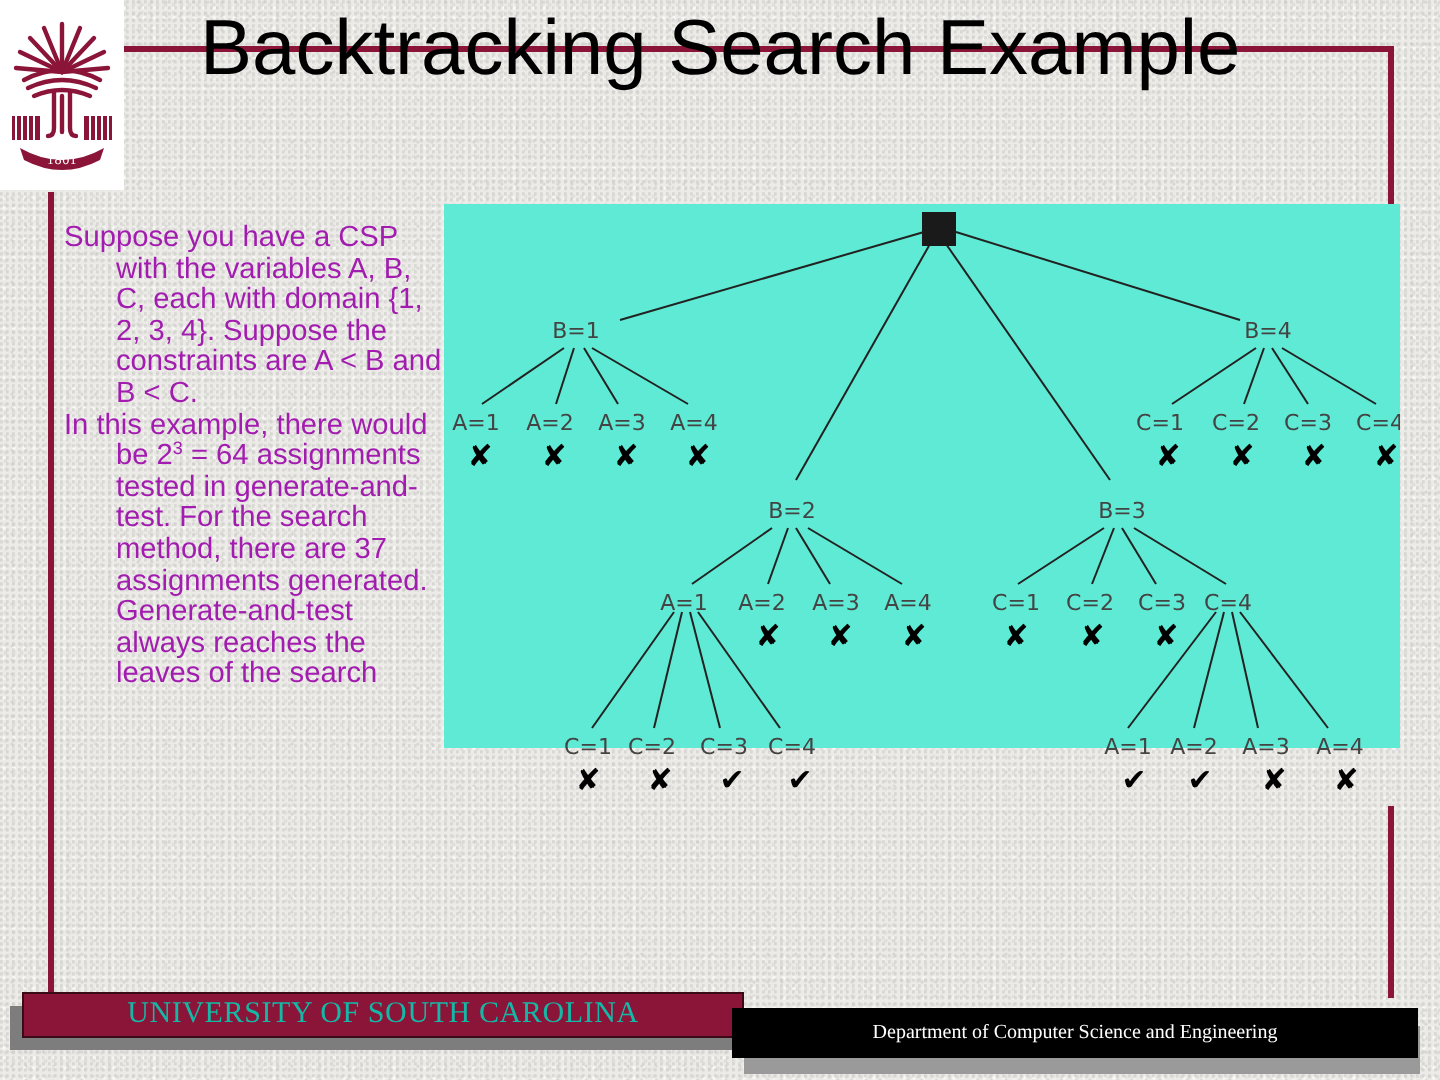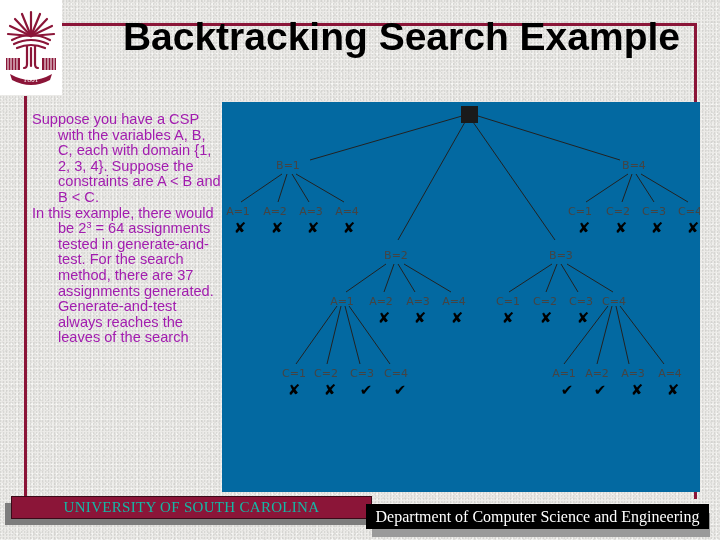--- a/index.html
+++ b/index.html
@@ -31,36 +31,36 @@
     }
     .frame-right-low {
       position: absolute; left: 694px; top: 403px; width: 3px; height: 96px;
       background: #8b1538;
     }
     .frame-left {
       position: absolute; left: 24px; top: 96px; width: 3px; height: 404px;
       background: #8b1538;
     }
     .title {
-      position: absolute; left: 100px; top: 16px; width: 580px;
-      text-align: right;
-      font-size: 39px; line-height: 42px; font-weight: bold;
+      position: absolute; left: 100px; top: 4px; width: 580px;
+      text-align: left;
+      font-size: 39px; line-height: 42px; font-weight: normal;
       color: #000;
     }
     .body-text {
       position: absolute; left: 32px; top: 112px; width: 190px;
       font-size: 14.6px; line-height: 15.6px; color: #a21caf;
     }
     .body-text p {
       padding-left: 26px; text-indent: -26px; margin-bottom: 0px;
     }
     .body-text sup { font-size: 9px; vertical-align: 5px; line-height: 0; }
     .tree-panel {
-      position: absolute; left: 222px; top: 102px; width: 478px; height: 390px;
-      background: #0369a1;
+      position: absolute; left: 222px; top: 102px; width: 478px; height: 272px;
+      background: #5eead4;
       text-decoration: underline;
     }
     .tree-panel svg { position: absolute; left: 0; top: 0; }
     .tree-label { font-family: "DejaVu Sans", sans-serif; font-size: 11px; fill: #444; }
     .mark { font-family: "DejaVu Sans", sans-serif; font-size: 15px; font-weight: bold; fill: #000; }
     .footer-left-shadow {
       position: absolute; left: 5px; top: 503px; width: 362px; height: 22px;
       background: #7d7d7d;
     }
     .footer-left {
@@ -71,21 +71,21 @@
       line-height: 21px; text-align: center; letter-spacing: 0.3px;
     }
     .footer-right-shadow {
       position: absolute; left: 372px; top: 513px; width: 338px; height: 24px;
       background: #9a9a9a;
     }
     .footer-right {
       position: absolute; left: 366px; top: 504px; width: 343px; height: 25px;
       background: #000;
       color: #ffffff;
-      font-family: "Liberation Serif", serif; font-size: 16px;
+      font-family: "Liberation Serif", serif; font-size: 10px;
       line-height: 25px; text-align: center;
     }
     .overlap-text {
       position: absolute; left: 58px; top: 496px; font-size: 14.6px; color: rgba(0,0,0,0.35);
     }
   </style>
 </head>
 <body>
 
 <div class="logo-box">

